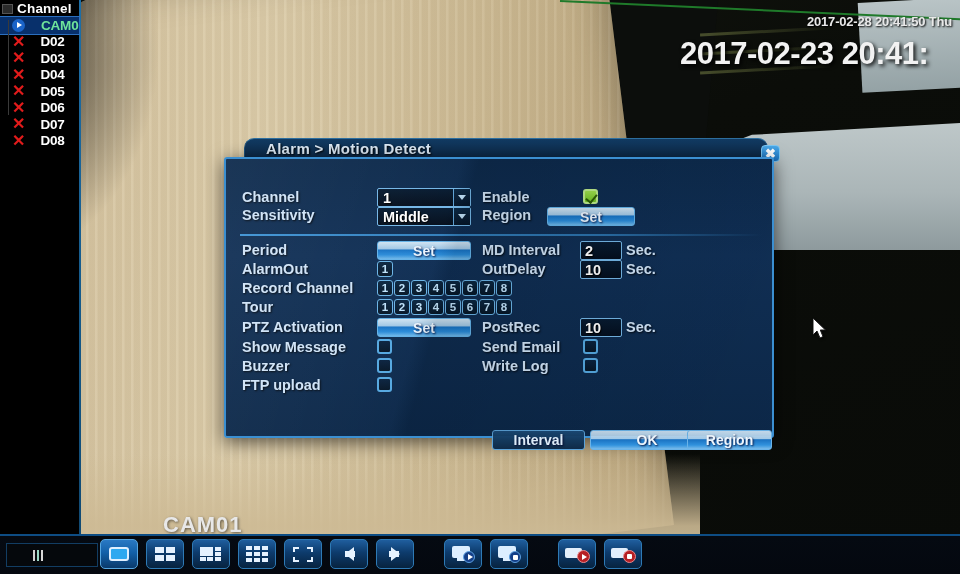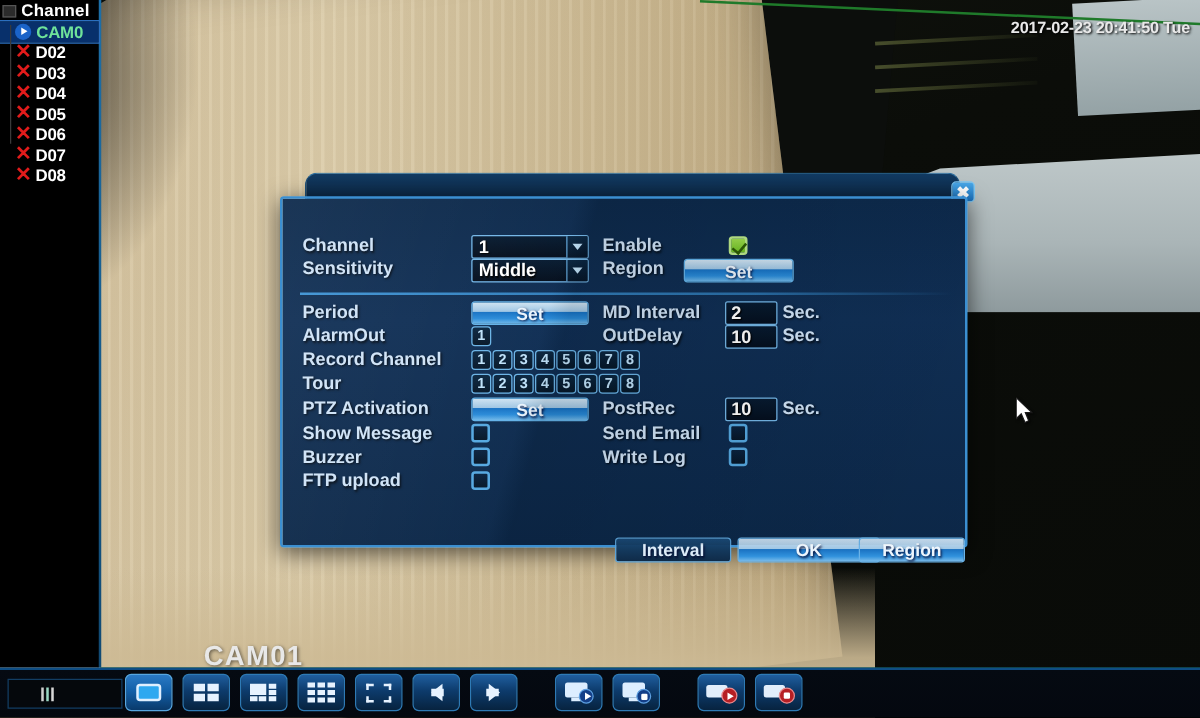--- a/index.html
+++ b/index.html
@@ -109,21 +109,21 @@
   .ch-header {
     display:flex; align-items:center; gap:4px;
     padding: 1px 0 1px 2px;
     font-weight:bold; font-size:13.5px; letter-spacing:0.2px;
   }
   .ch-header-icon {
     width:11px; height:10px;
     background:#2b2b2b; border:1px solid #555;
   }
   .ch-row {
-    display:flex; align-items:center; gap:2px;
+    display:flex; align-items:center; gap:14px;
     height:16.5px; padding-left:12px;
     font-weight:bold; font-size:13.5px;
   }
   .ch-row.active {
     background:#08306b;
     outline:1px solid #2b6fbf;
   }
   .ch-label { color:#fff; letter-spacing:-0.2px; }
   .ch-row.active .ch-label { color:#6fe39a; }
   .x-icon {
@@ -452,21 +452,22 @@
     <div class="panel-white-a"></div>
     <div class="panel-white-b"></div>
     <div class="dark-strip"></div>
     <div class="panel-small"></div>
     <div class="wood"></div>
     <div class="wood-shadow-left"></div>
     <div class="wood-bottom-fade"></div>
     <div class="green-line"></div>
     <div class="vid-left-border"></div>
 
-    <div class="ts-small">2017-02-23 20:41:50 Tue</div>
+    <div class="ts-small">2017-02-28 20:41:50 Thu</div>
+    <div class="ts-big">2017-02-23 20:41:</div>
     <div class="cam-label">CAM01</div>
     <div class="cam-right">
       <span class="spk"></span>
       <span>CAM</span>
     </div>
     <div class="green-line2"></div>
   </div>
 
   <div id="sidebar">
     <div class="ch-header">
@@ -504,20 +505,21 @@
       <span class="ch-label">D07</span>
     </div>
     <div class="ch-row">
       <span class="x-icon">✕</span>
       <span class="ch-label">D08</span>
     </div>
   </div>
 
   <div id="dialog">
     <div class="dlg-titlebar"></div>
+    <div class="dlg-title">Alarm &gt; Motion Detect</div>
     <div class="dlg-close">✖</div>
 
     <div class="dlg-body">
 
       <div class="lbl" style="left:16px; top:30px;">Channel</div>
       <div class="select" style="left:151px; top:29px; width:94px;">
         <span class="sv">1</span>
         <span class="arrow"></span>
       </div>
       <div class="lbl" style="left:256px; top:30px;">Enable</div>

